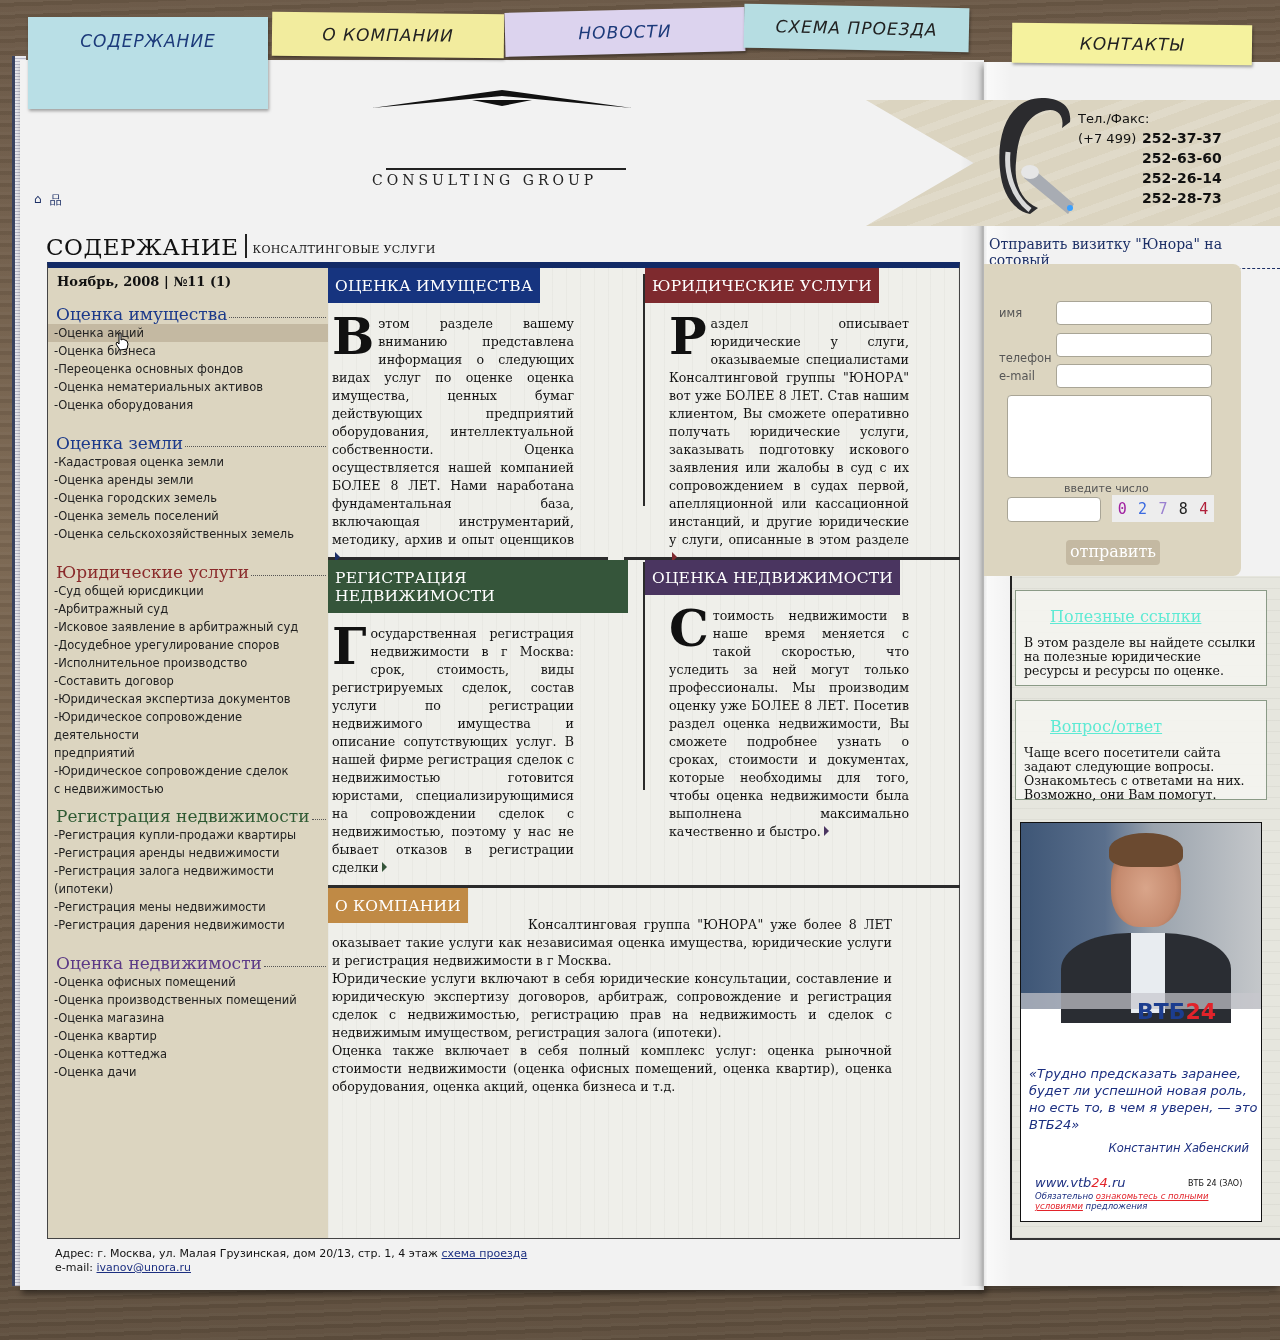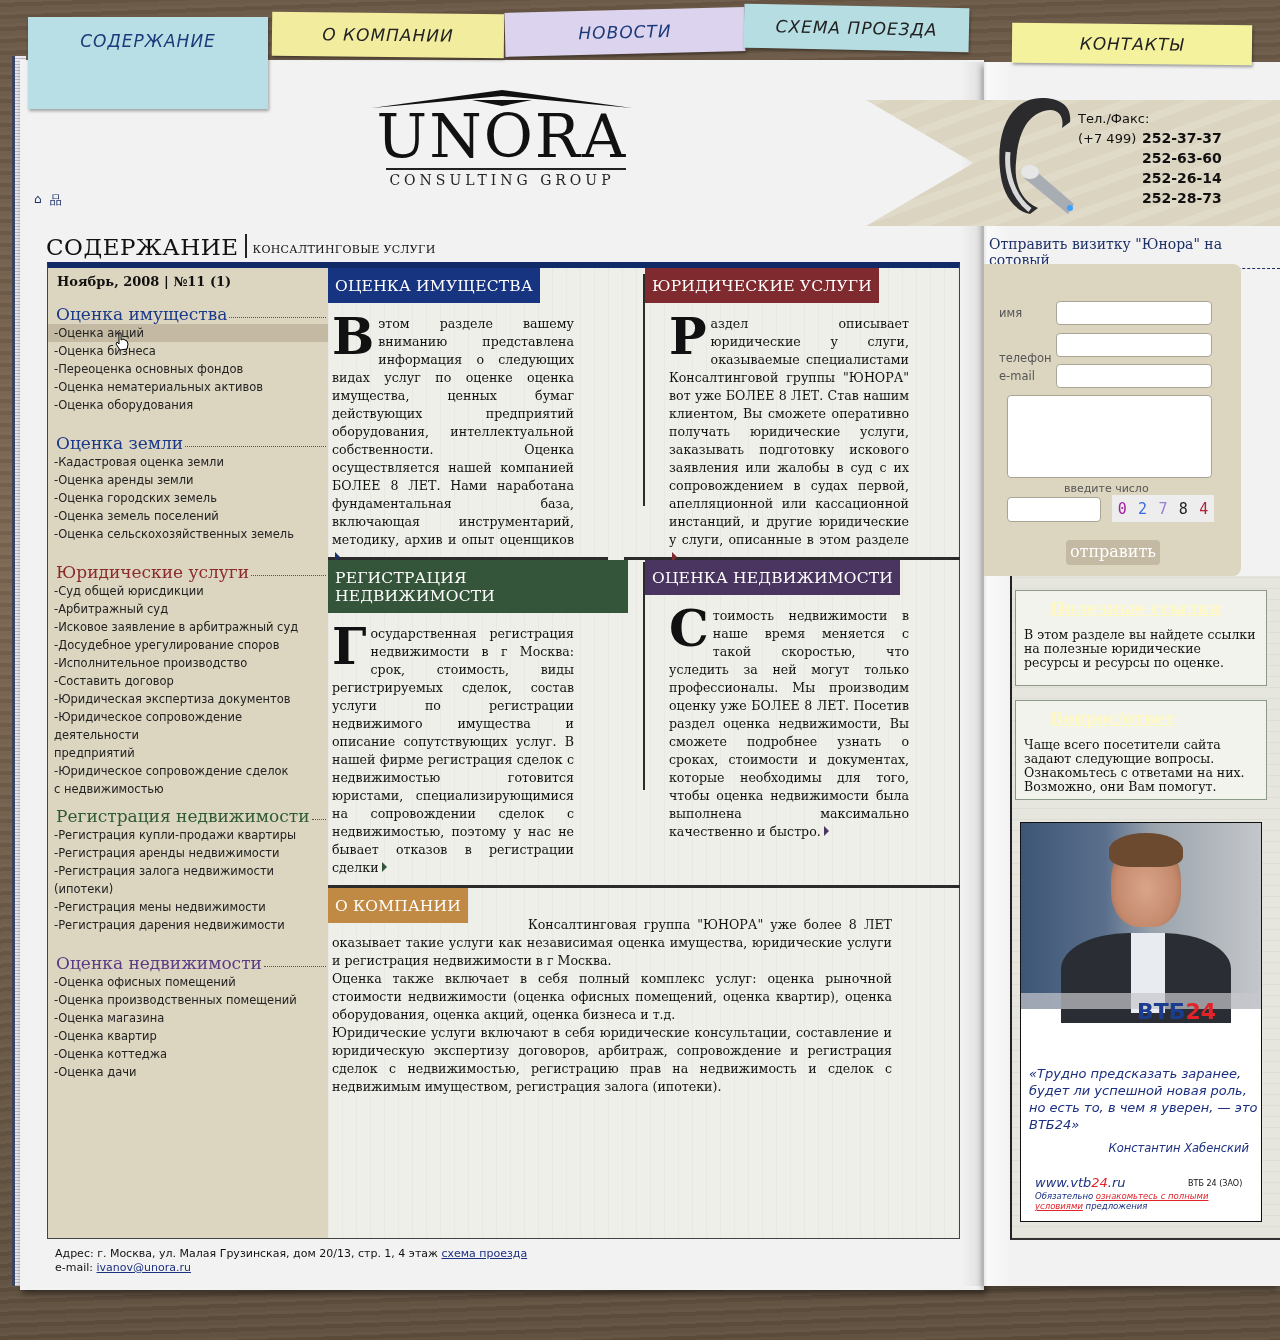--- a/index.html
+++ b/index.html
@@ -50,21 +50,21 @@
 
   
   .logo { position: absolute; left: 372px; top: 88px; width: 260px; height: 100px; }
   .logo-roof { position: absolute; left: 0; top: 0; width: 260px; height: 24px; }
   .logo-word {
     position: absolute; left: 0; top: 18px; width: 260px; text-align: center;
     font-family: "DejaVu Serif", serif; font-size: 60px; letter-spacing: 2px; color: #111; line-height: 60px;
   }
   .logo-rule { position: absolute; left: 14px; top: 80px; width: 240px; height: 2px; background: #222; }
   .logo-sub {
-    position: absolute; left: 0; top: 84px; width: 260px; text-align: center;
+    position: absolute; left: 0; top: 84px; width: 260px; 
     font-family: "DejaVu Serif", serif; font-size: 14px; letter-spacing: 4px; color: #222;
   }
 
   
   .phone-band {
     position: absolute; left: 866px; top: 100px; width: 414px; height: 126px;
     background: #dbd4c0;
     background-image: repeating-linear-gradient(160deg, rgba(255,255,255,0.15) 0 8px, rgba(255,255,255,0) 8px 22px);
     clip-path: polygon(0 0, 100% 0, 100% 100%, 0 100%, 26% 50%);
   }
@@ -134,21 +134,21 @@
   .ask-row label { width: 56px; font-size: 11.5px; color: #555; padding-left: 15px; }
   .ask-input { position: absolute; background: #fff; border: 1px solid #a9a596; border-radius: 4px; }
   .ask-hint { position: absolute; left: 80px; top: 218px; font-size: 11px; color: #555; }
   .captcha { position: absolute; left: 128px; top: 231px; width: 102px; height: 27px; background: #ededed; font-family: "DejaVu Sans Mono", monospace; font-size: 15px; display: flex; align-items: center; justify-content: space-around; }
   .send-btn { position: absolute; left: 82px; top: 276px; width: 94px; height: 25px; background: #c4b9a2; border-radius: 4px; color: #fff; font-family: "DejaVu Serif", serif; font-size: 16px; text-align: center; line-height: 24px; cursor: pointer; }
 
   .side-zone { position: absolute; left: 1010px; top: 576px; width: 270px; height: 664px;
     border-left: 2px solid #222; border-bottom: 2px solid #333; background: #e6e6de;
     background-image: repeating-linear-gradient(0deg, rgba(90,90,80,0.06) 0 1px, transparent 1px 11px); }
   .info-box { position: absolute; left: 1015px; width: 252px; border: 1px solid #8a9a86; background: rgba(244,244,240,0.9); padding: 8px 8px; }
-  .info-box h3 { font-family: "DejaVu Serif", serif; font-weight: bold; font-size: 16px; text-decoration: underline; color: #fef9c3; margin-left: 26px; margin-bottom: 10px; cursor: pointer; }
+  .info-box h3 { font-family: "DejaVu Serif", serif; font-weight: normal; font-size: 16px; text-decoration: underline; color: #5eead4; margin-left: 26px; margin-bottom: 10px; cursor: pointer; margin-top: 8px; }
   .info-box p { font-family: "DejaVu Serif", serif; font-size: 12.5px; line-height: 14px; color: #111; }
 
   .ad { position: absolute; left: 1020px; top: 822px; width: 242px; height: 400px; background: #fff; border: 1px solid #111; overflow: hidden; cursor: pointer; }
   .ad-photo { position: absolute; left: 0; top: 0; width: 240px; height: 186px;
     background: linear-gradient(90deg, #3e5676 0%, #5a6f8c 35%, #9aa3ad 55%, #c4c7ca 100%); }
   .ad-face { position: absolute; left: 90px; top: 18px; width: 70px; height: 86px; background: radial-gradient(ellipse at 50% 55%, #d9a58a 0%, #c58a6e 60%, #8a5a40 100%); border-radius: 45% 45% 40% 40%; }
   .ad-hair { position: absolute; left: 88px; top: 10px; width: 74px; height: 34px; background: #6b4a30; border-radius: 50% 50% 30% 30%; }
   .ad-suit { position: absolute; left: 40px; top: 110px; width: 170px; height: 90px; background: #2a2d33; border-radius: 40% 40% 0 0; }
   .ad-shirt { position: absolute; left: 110px; top: 110px; width: 34px; height: 80px; background: #e8ecf0; }
   .ad-band { position: absolute; left: 0; top: 170px; width: 240px; height: 16px; background: rgba(200,200,205,0.7); }
@@ -195,21 +195,20 @@
 <div class="nav-icons">
   <span>⌂</span>
   <span>品</span>
 </div>
 
 <div class="logo">
   <svg class="logo-roof" viewBox="0 0 260 24">
     <polygon points="0,20 130,2 260,20 130,8" fill="#111"></polygon>
     <polygon points="100,12 130,18 160,12" fill="#111"></polygon>
   </svg>
-  <div class="logo-word">UNORA</div>
   <div class="logo-rule"></div>
   <div class="logo-sub">CONSULTING GROUP</div>
 </div>
 
 <div class="phone-band"></div>
 <svg class="headset" viewBox="0 0 84 128">
   <path d="M52 6 C20 6 6 40 10 78 C12 100 22 118 40 122 L48 116 C30 108 24 90 26 70 C28 40 38 20 60 18 C70 18 74 26 72 36 L80 30 C82 14 70 6 52 6 Z" fill="#2b2b2e"></path>
   <path d="M18 60 C16 80 22 104 40 118" stroke="#d9d9d9" stroke-width="5" fill="none"></path>
   <path d="M40 74 L84 112 L78 122 L34 86 Z" fill="#a8acb3"></path>
   <ellipse cx="40" cy="80" rx="9" ry="7" fill="#e6e6e6"></ellipse>
@@ -350,22 +349,22 @@
         <span class="dropcap">С</span><span>тоимость недвижимости в наше время меняется с такой скоростью, что уследить за ней могут только профессионалы. Мы производим оценку уже БОЛЕЕ 8 ЛЕТ. Посетив раздел оценка недвижимости, Вы сможете подробнее узнать о сроках, стоимости и документах, которые необходимы для того, чтобы оценка недвижимости была выполнена максимально качественно и быстро.</span><span class="more" style="border-left-color:#4a3560"></span>
       </div>
     </div>
 
     <div class="panel" style="left:0; top:620px; width:580px;">
       <span class="panel-label" style="background:#c08a45; float:left; margin-right:30px; margin-bottom:2px;">О КОМПАНИИ</span>
       <div class="panel-text" style="padding:12px 0 0 4px; width:564px;">
         <div style="padding-left:126px; text-indent:30px; margin-left:-126px; padding-top:16px;">Консалтинговая группа "ЮНОРА" уже более 8 ЛЕТ оказывает такие услуги как независимая оценка имущества, юридические услуги и регистрация недвижимости в г Москва.</div>
       </div>
       <div class="panel-text" style="padding:0 0 0 4px; width:564px; clear:both;">
+        <div>Юридические услуги включают в себя юридические консультации, составление и юридическую экспертизу договоров, арбитраж, сопровождение и регистрация сделок с недвижимостью, регистрацию прав на недвижимость и сделок с недвижимым имуществом, регистрация залога (ипотеки).</div>
         <div>Оценка также включает в себя полный комплекс услуг: оценка рыночной стоимости недвижимости (оценка офисных помещений, оценка квартир), оценка оборудования, оценка акций, оценка бизнеса и т.д.</div>
-        <div>Юридические услуги включают в себя юридические консультации, составление и юридическую экспертизу договоров, арбитраж, сопровождение и регистрация сделок с недвижимостью, регистрацию прав на недвижимость и сделок с недвижимым имуществом, регистрация залога (ипотеки).</div>
       </div>
     </div>
   </div>
 </div>
 
 <div class="ask">
   <div class="ask-row" style="top:36px; height:26px;">
       <label>имя</label>
     </div>
   <input class="ask-input" style="left: 72px; top: 37px; width: 156px; height: 24px;" value="">

